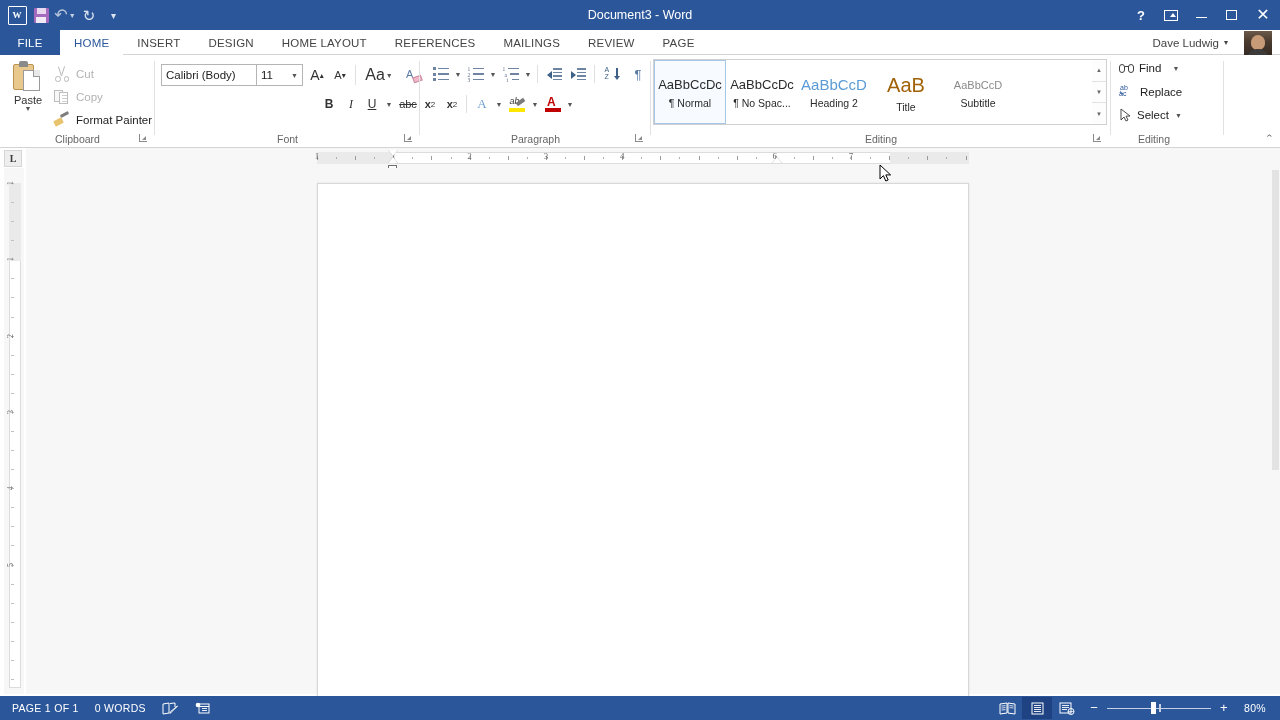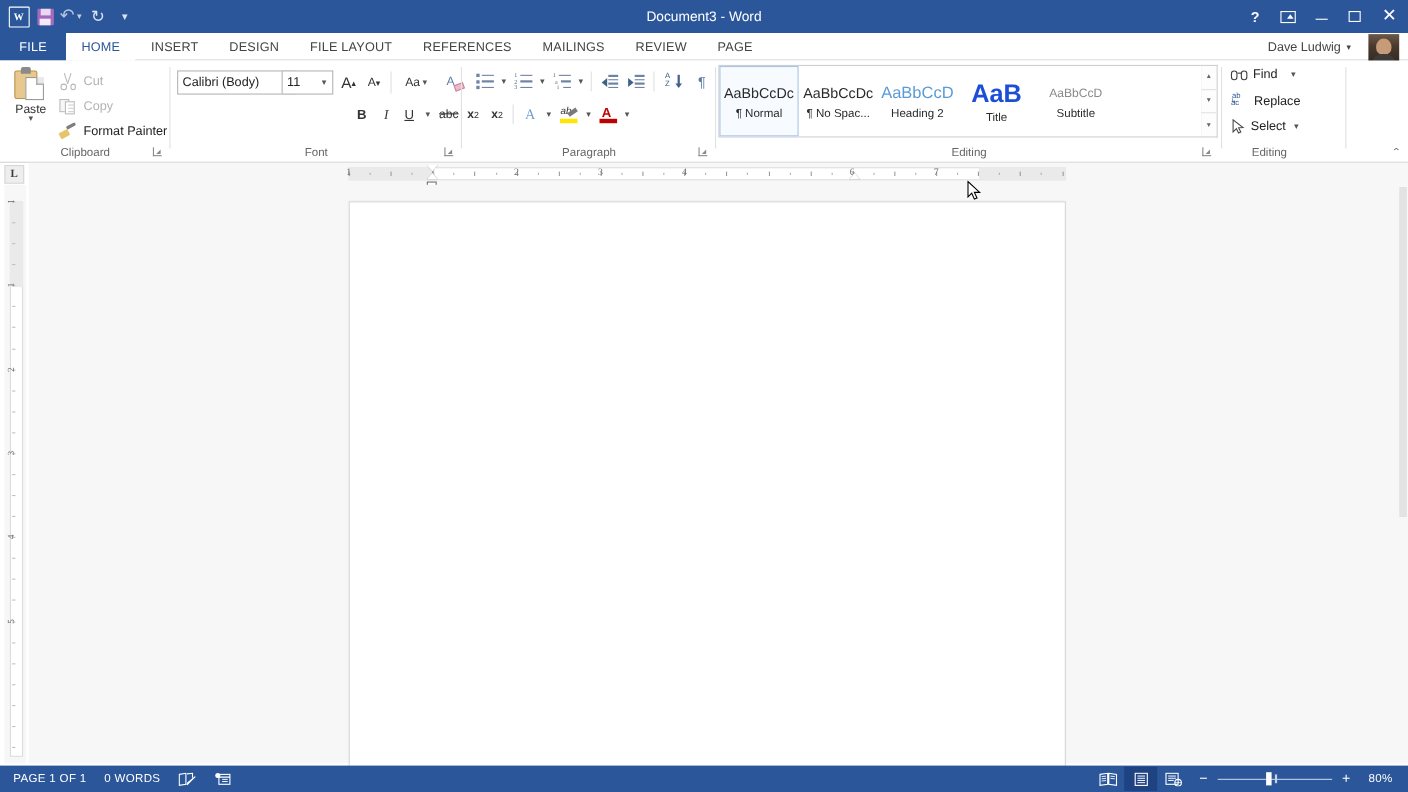--- a/index.html
+++ b/index.html
@@ -255,21 +255,21 @@
     position: absolute; top: 4px; width: 440px; height: 66px;
     border: 1px solid #d0d0d0; background: #ffffff; display: flex;
   }
   .stylecell {
     width: 72px; height: 64px; display: flex; flex-direction: column;
     align-items: center; justify-content: center; overflow: hidden;
   }
   .stylecell.sel { border: 1.5px solid #a8c6e8; background: #f7fbff; }
   .sp-prev { font-size: 13px; color: #2a2a2a; white-space: nowrap; line-height: 18px; }
   .sp-prev.blue { color: #5b9bd5; font-size: 15px; font-weight: 300; }
-  .sp-prev.big { font-size: 23px; color: #1d4ed8; line-height: 26px; font-weight: 700; }
+  .sp-prev.big { font-size: 20px; color: #a16207; line-height: 26px; font-weight: 400; }
   .sp-prev.subt { font-size: 11px; color: #8a8a8a; }
   .sp-name { font-size: 10.5px; color: #2a2a2a; white-space: nowrap; margin-top: 3px; }
   .scrollcol {
     position: absolute; top: 4px; width: 15px; height: 66px;
     display: flex; flex-direction: column; border: 1px solid #d0d0d0; border-left: none; background: #fdfdfd;
   }
   .scrollbtn {
     flex: 1; display: flex; align-items: center; justify-content: center;
     border-bottom: 1px solid #e2e2e2; font-size: 6px; color: #666;
   }
@@ -437,21 +437,21 @@
         <div class="tab active">
           <span>HOME</span>
         </div>
         <div class="tab">
           <span>INSERT</span>
         </div>
         <div class="tab">
           <span>DESIGN</span>
         </div>
         <div class="tab">
-          <span>FILE LAYOUT</span>
+          <span>HOME LAYOUT</span>
         </div>
         <div class="tab">
           <span>REFERENCES</span>
         </div>
         <div class="tab">
           <span>MAILINGS</span>
         </div>
         <div class="tab">
           <span>REVIEW</span>
         </div>
@@ -521,21 +521,21 @@
       <div class="rbtn" style="left:151px; top:8px; width:22px; height:24px;">
         <span style="font-size:14px;">A</span>
           <span class="sup">▴</span>
       </div>
       <div class="rbtn" style="left:174px; top:8px; width:22px; height:24px;">
         <span style="font-size:11px;">A</span>
           <span class="sup">▾</span>
       </div>
       <div class="sep-v" style="left:200px; top:10px; height:20px;"></div>
       <div class="rbtn" style="left:205px; top:8px; width:38px; height:24px;">
-        <span style="font-size:11px;">Aa</span>
+        <span style="font-size:16px;">Aa</span>
         <span class="caret-sm" style="color:#555;">▼</span>
       </div>
       <div class="rbtn" style="left:247px; top:8px; width:24px; height:24px;">
         <span style="position:relative;width:16px;height:15px;display:inline-block;">
           <span style="position:absolute;left:0;top:0;font-size:11px;color:#5b7ba5;">A</span>
           <span style="position:absolute;right:0;bottom:1px;width:9px;height:6px;background:#f0b8c8;border:1px solid #c78aa0;transform:rotate(-20deg);"></span>
         </span>
       </div>
 
       <div class="rbtn" style="left:163px; top:38px; width:22px; height:22px;">

